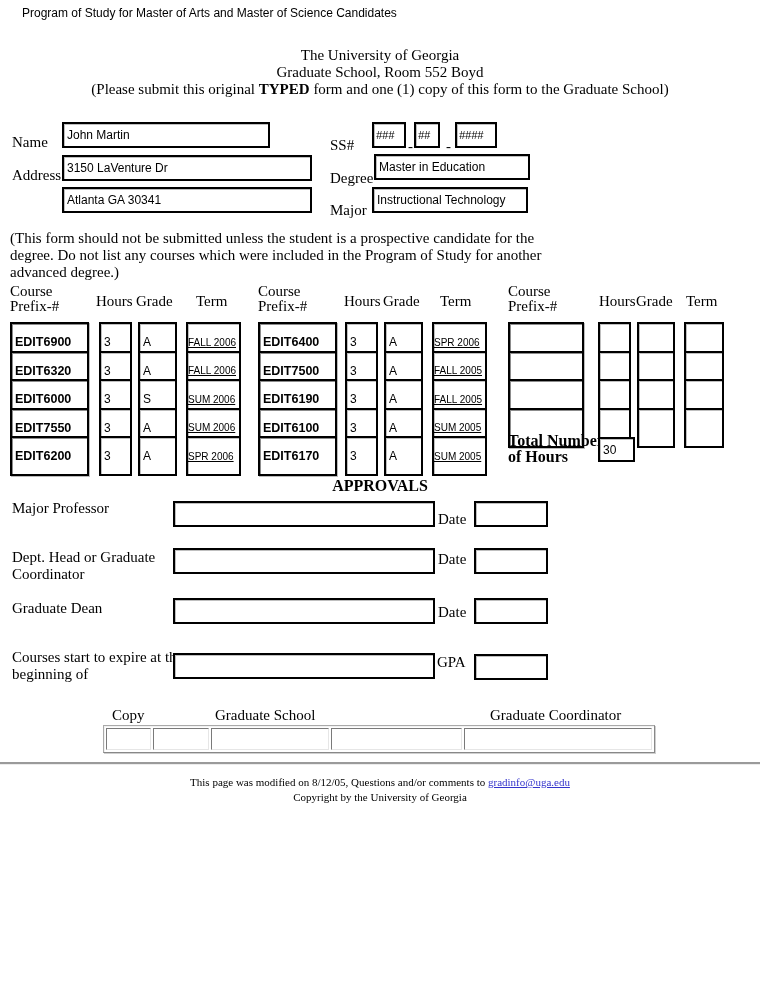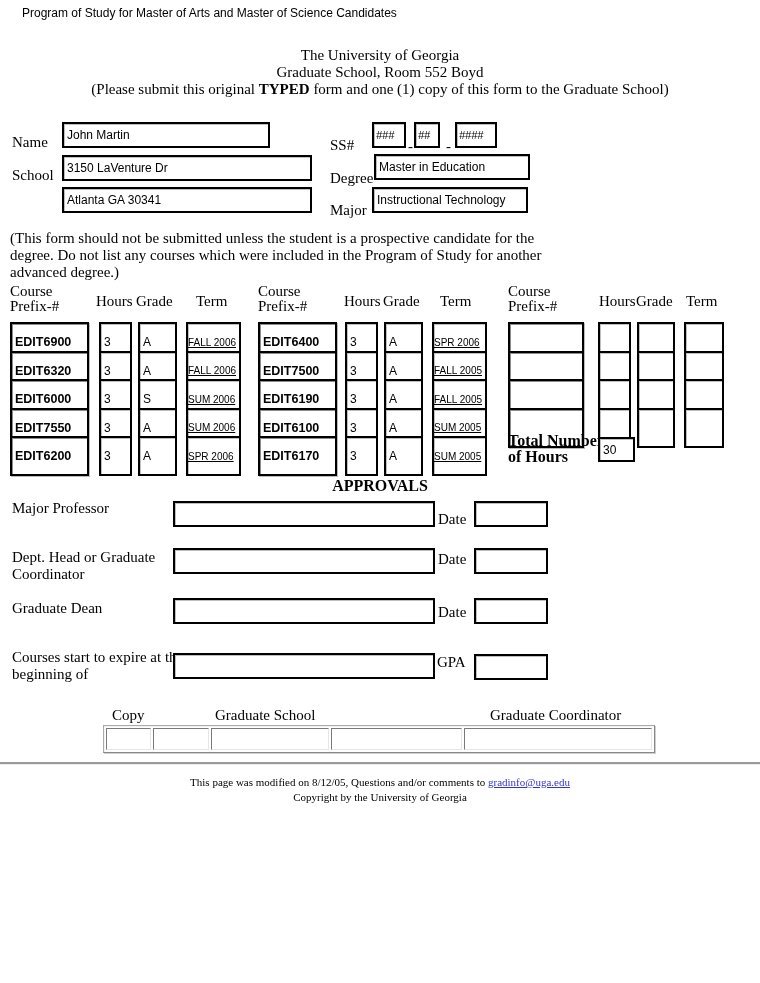--- a/index.html
+++ b/index.html
@@ -37,21 +37,21 @@
 <div id="page">
 
   <div class="abs toplabel" style="left:22px;top:6px;">Program of Study for Master of Arts and Master of Science Candidates</div>
 
   <div class="abs sub" style="left:0;top:47px;">The University of Georgia</div>
   <div class="abs sub" style="left:0;top:64px;">Graduate School, Room 552 Boyd</div>
   <div class="abs sub" style="left:0;top:81px;"><span>(Please submit this original </span><span class="b">TYPED</span><span> form and one (1) copy of this form to the Graduate School)</span></div>
 
   <div class="abs lbl" style="left:12px;top:134px;">Name</div>
   <input class="abs box" style="left: 62px; top: 122px; width: 208px;" value="John Martin">
-  <div class="abs lbl" style="left:12px;top:167px;">School</div>
+  <div class="abs lbl" style="left:12px;top:167px;">Address</div>
   <input class="abs box" style="left: 62px; top: 155px; width: 250px;" value="3150 LaVenture Dr">
   <input class="abs box" style="left: 62px; top: 187px; width: 250px;" value="Atlanta GA 30341">
 
   <div class="abs lbl" style="left:330px;top:137px;">SS#</div>
   <input class="abs box ssn" style="left: 372px; top: 122px; width: 34px;" value="###">
   <span class="abs lbl" style="left:408px;top:138px;">-</span>
   <input class="abs box ssn" style="left: 414px; top: 122px; width: 26px;" value="##">
   <span class="abs lbl" style="left:446px;top:138px;">-</span>
   <input class="abs box ssn" style="left: 455px; top: 122px; width: 42px;" value="####">
 

